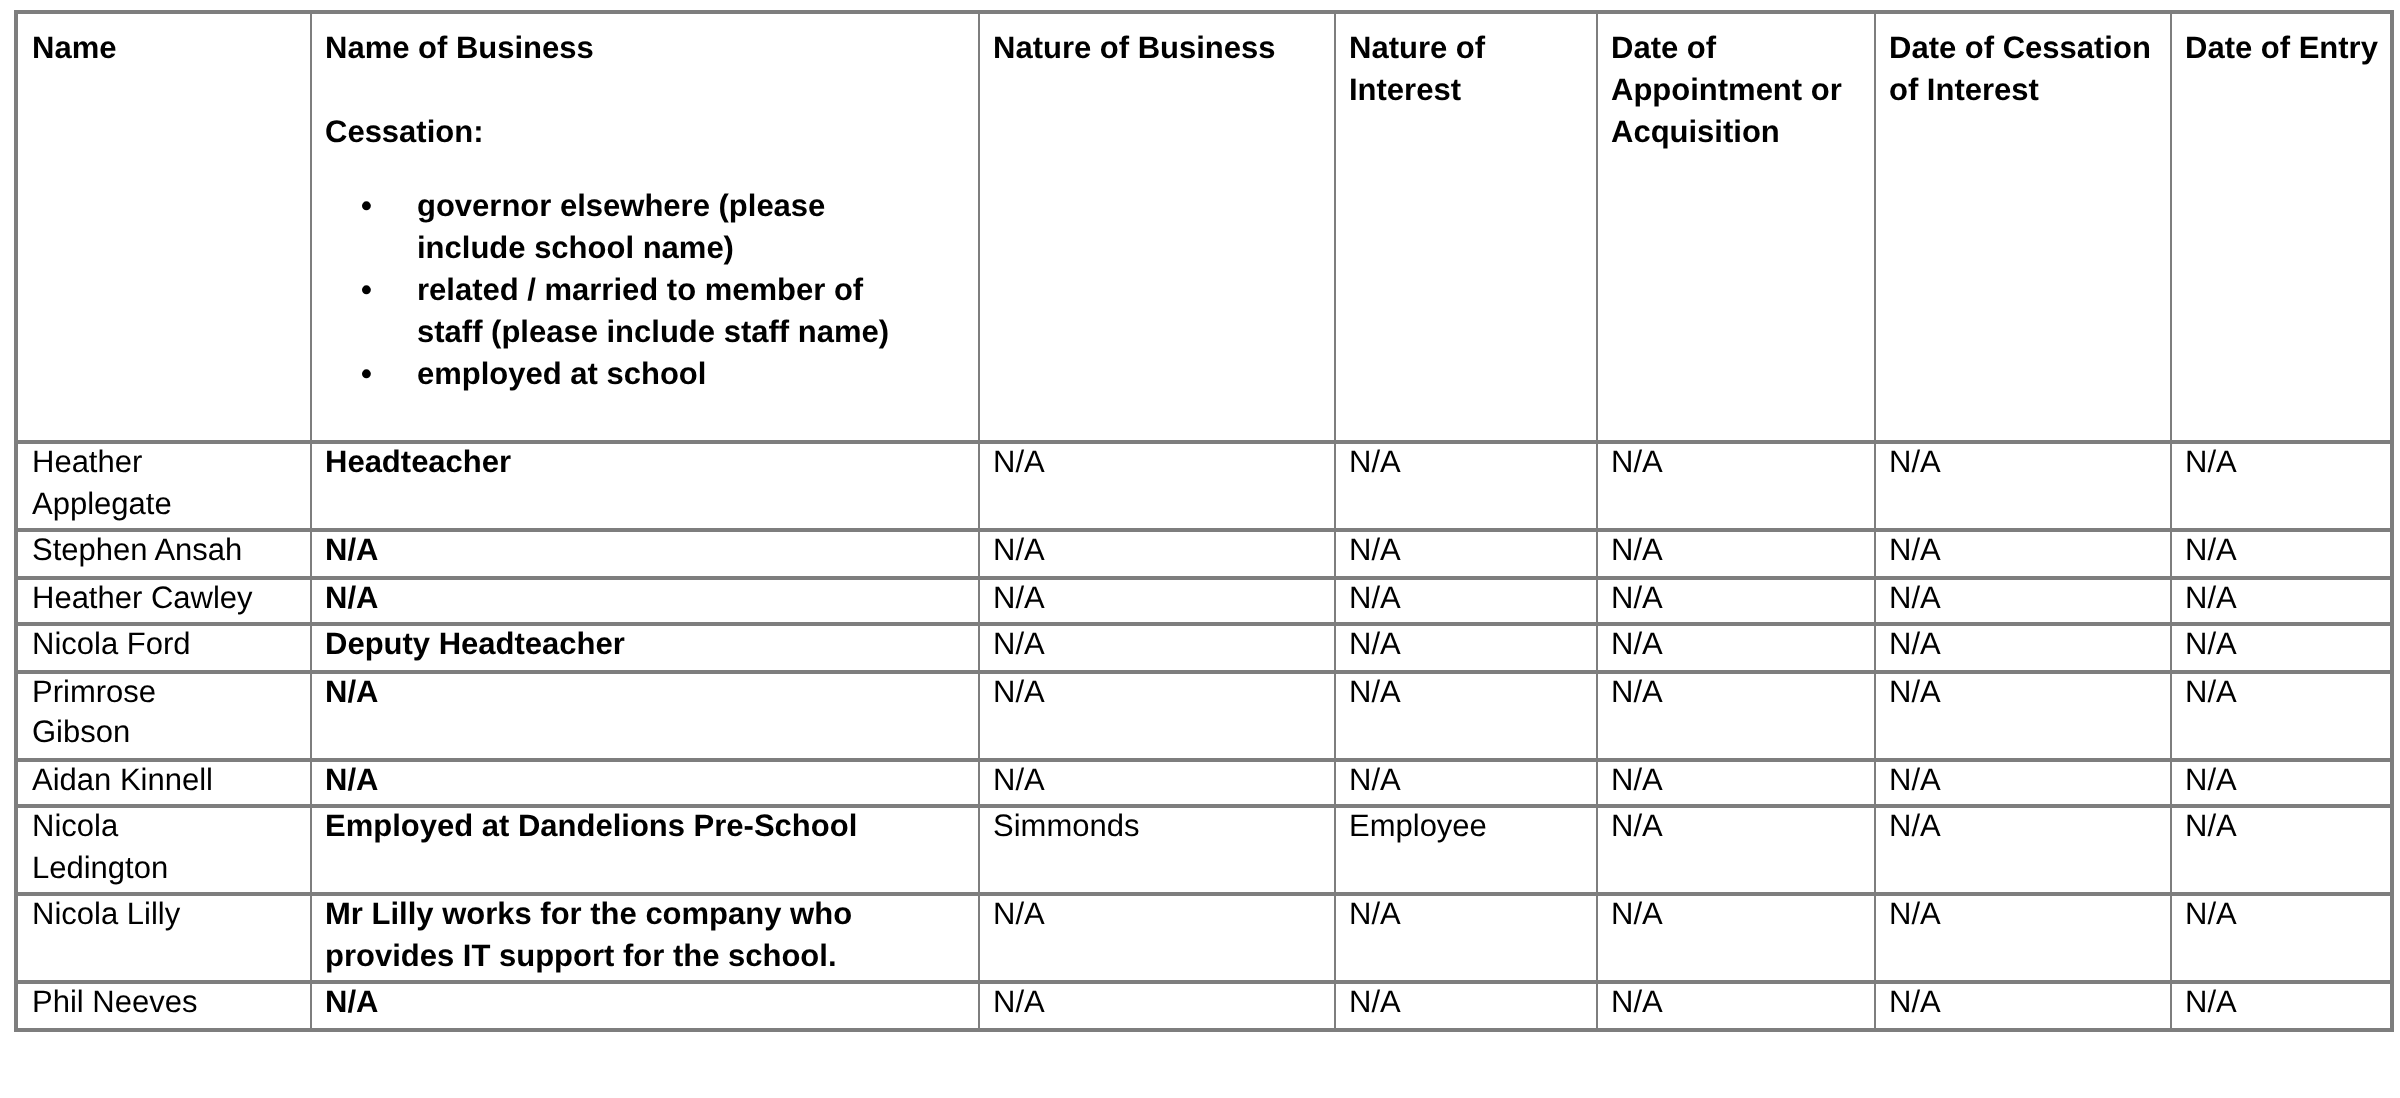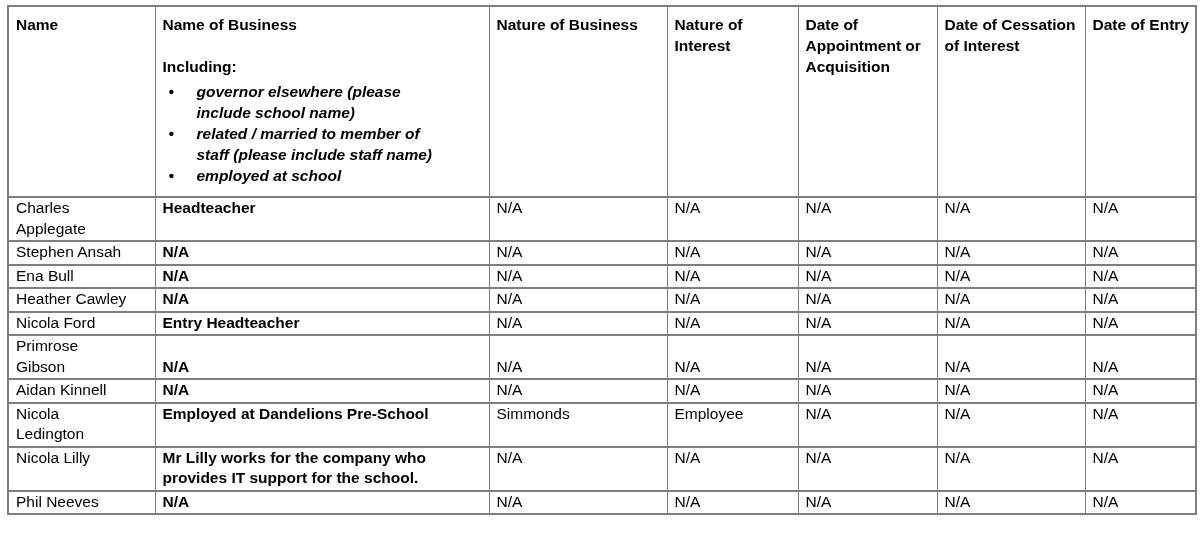--- a/index.html
+++ b/index.html
@@ -44,23 +44,22 @@
   thead th {
     font-weight: bold;
     padding-top: 7px;
     padding-bottom: 6px;
     line-height: 21px;
     height: 172px;
   }
   .hdr-including { margin-top: 21px; }
   ul.hdr-bullets {
     list-style: none;
-    margin: 4px;
+    margin: 16px;
     padding: 0 0 0 2px;
-    font-style: italic;
   }
   ul.hdr-bullets li {
     position: relative;
     padding-left: 28px;
     max-width: 240px;
   }
   ul.hdr-bullets li::before {
     content: "\2022";
     position: absolute;
     left: 0;
@@ -84,74 +83,65 @@
       <col class="c-natint">
     <col class="c-appt">
       <col class="c-cess">
       <col class="c-entry">
   </colgroup>
   <thead>
     <tr>
       <th>Name</th>
       <th>
         <div>Name of Business</div>
-        <div class="hdr-including">Including:</div>
+        <div class="hdr-including">Cessation:</div>
         <ul class="hdr-bullets">
           <li>governor elsewhere (please include school name)</li>
           <li>related / married to member of staff (please include staff name)</li>
           <li>employed at school</li>
         </ul>
       </th>
       <th>Nature of Business</th>
       <th>Nature of Interest</th>
       <th>Date of Appointment or Acquisition</th>
       <th>Date of Cessation of Interest</th>
       <th>Date of Entry</th>
     </tr>
   </thead>
   <tbody id="table-body">
       <tr>
-    <td><span class="nm">Charles Applegate</span></td>
+    <td><span class="nm">Heather Applegate</span></td>
     <td><span class="biz">Headteacher</span></td>
     <td>N/A</td>
     <td>N/A</td>
     <td>N/A</td>
     <td>N/A</td>
     <td>N/A</td>
   </tr>
       <tr>
     <td><span class="nm">Stephen Ansah</span></td>
-    <td><span class="biz">N/A</span></td>
-    <td>N/A</td>
-    <td>N/A</td>
-    <td>N/A</td>
-    <td>N/A</td>
-    <td>N/A</td>
-  </tr>
-      <tr>
-    <td><span class="nm">Ena Bull</span></td>
     <td><span class="biz">N/A</span></td>
     <td>N/A</td>
     <td>N/A</td>
     <td>N/A</td>
     <td>N/A</td>
     <td>N/A</td>
   </tr>
       <tr>
     <td><span class="nm">Heather Cawley</span></td>
     <td><span class="biz">N/A</span></td>
     <td>N/A</td>
     <td>N/A</td>
     <td>N/A</td>
     <td>N/A</td>
     <td>N/A</td>
   </tr>
       <tr>
     <td><span class="nm">Nicola Ford</span></td>
-    <td><span class="biz">Entry Headteacher</span></td>
+    <td><span class="biz">Deputy Headteacher</span></td>
     <td>N/A</td>
     <td>N/A</td>
     <td>N/A</td>
     <td>N/A</td>
     <td>N/A</td>
   </tr>
       <tr>
     <td><span class="nm">Primrose Gibson</span></td>
     <td><span class="biz">N/A</span></td>
     <td>N/A</td>

